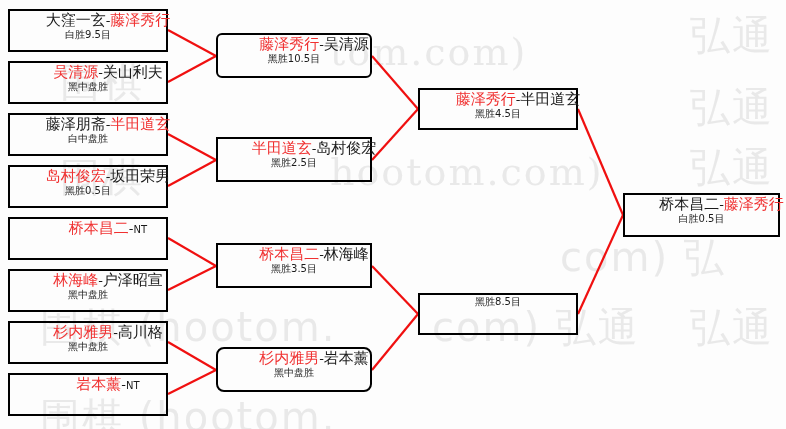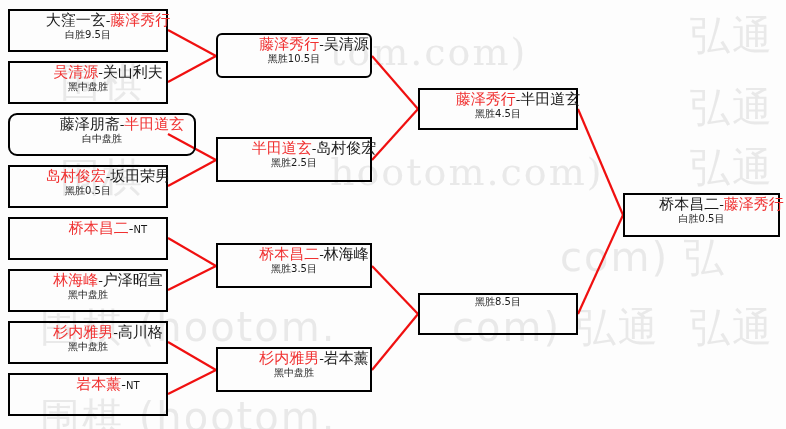--- a/index.html
+++ b/index.html
@@ -96,21 +96,21 @@
 
   <div class="watermark-layer" id="wm-layer">
       <div class="wm-row wm-cjk" style="left: 690px; top: 8px; color: rgb(207, 207, 207);">弘通</div>
       <div class="wm-row" style="left: 330px; top: 30px; color: rgb(207, 207, 207);">tom.com)</div>
       <div class="wm-row wm-cjk" style="left: 690px; top: 80px; color: rgb(207, 207, 207);">弘通</div>
       <div class="wm-row wm-cjk" style="left: 60px; top: 55px; color: rgb(207, 207, 207);">围棋</div>
       <div class="wm-row" style="left: 330px; top: 150px; color: rgb(207, 207, 207);">hootom.com)</div>
       <div class="wm-row wm-cjk" style="left: 690px; top: 140px; color: rgb(207, 207, 207);">弘通</div>
       <div class="wm-row wm-cjk" style="left: 60px; top: 150px; color: rgb(207, 207, 207);">围棋</div>
       <div class="wm-row wm-cjk" style="left: 40px; top: 300px; color: rgb(207, 207, 207);">围棋 (hootom.</div>
-      <div class="wm-row wm-cjk" style="left: 452px; top: 300px; color: rgb(207, 207, 207);">com) 弘通</div>
+      <div class="wm-row wm-cjk" style="left: 432px; top: 300px; color: rgb(207, 207, 207);">com) 弘通</div>
       <div class="wm-row wm-cjk" style="left: 560px; top: 230px; color: rgb(207, 207, 207);">com) 弘</div>
       <div class="wm-row wm-cjk" style="left: 40px; top: 390px; color: rgb(207, 207, 207);">围棋 (hootom.</div>
       <div class="wm-row wm-cjk" style="left: 690px; top: 300px; color: rgb(207, 207, 207);">弘通</div>
     </div>
 
   <svg class="connector-layer" width="786" height="429" viewBox="0 0 786 429" id="conn-svg">
       <line x1="168" y1="30" x2="216" y2="56" stroke="#f01010" stroke-width="2.2"></line>
       <line x1="168" y1="82" x2="216" y2="56" stroke="#f01010" stroke-width="2.2"></line>
       <line x1="168" y1="134" x2="216" y2="160" stroke="#f01010" stroke-width="2.2"></line>
       <line x1="168" y1="186" x2="216" y2="160" stroke="#f01010" stroke-width="2.2"></line>
@@ -128,21 +128,21 @@
 
   <div id="boxes-layer">
       <div class="match-box" style="left: 8px; top: 9px; width: 160px; height: 43px; border-color: rgb(0, 0, 0);">
         <div class="pairing"><span class="p-lose">大窪一玄</span><span class="p-sep">-</span><span class="p-win">藤泽秀行</span></div>
         <div class="result">白胜9.5目</div>
       </div>
       <div class="match-box" style="left: 8px; top: 61px; width: 160px; height: 43px; border-color: rgb(0, 0, 0);">
         <div class="pairing"><span class="p-win">吴清源</span><span class="p-sep">-</span><span class="p-lose">关山利夫</span></div>
         <div class="result">黑中盘胜</div>
       </div>
-      <div class="match-box" style="left: 8px; top: 113px; width: 188px; height: 43px; border-color: rgb(0, 0, 0); border-radius: 9px;">
+      <div class="match-box" style="left: 8px; top: 113px; width: 160px; height: 43px; border-color: rgb(0, 0, 0);">
         <div class="pairing"><span class="p-lose">藤泽朋斋</span><span class="p-sep">-</span><span class="p-win">半田道玄</span></div>
         <div class="result">白中盘胜</div>
       </div>
       <div class="match-box" style="left: 8px; top: 165px; width: 160px; height: 43px; border-color: rgb(0, 0, 0);">
         <div class="pairing"><span class="p-win">岛村俊宏</span><span class="p-sep">-</span><span class="p-lose">坂田荣男</span></div>
         <div class="result">黑胜0.5目</div>
       </div>
       <div class="match-box" style="left: 8px; top: 217px; width: 160px; height: 43px; border-color: rgb(0, 0, 0);">
         <div class="pairing"><span class="p-win">桥本昌二</span><span class="p-sep">-</span><span class="p-nt">NT</span></div>
         <div class="result empty-slot">&nbsp;</div>
@@ -164,21 +164,21 @@
         <div class="result">黑胜10.5目</div>
       </div>
       <div class="match-box" style="left: 216px; top: 137px; width: 156px; height: 45px; border-color: rgb(0, 0, 0);">
         <div class="pairing"><span class="p-win">半田道玄</span><span class="p-sep">-</span><span class="p-lose">岛村俊宏</span></div>
         <div class="result">黑胜2.5目</div>
       </div>
       <div class="match-box" style="left: 216px; top: 243px; width: 156px; height: 45px; border-color: rgb(0, 0, 0);">
         <div class="pairing"><span class="p-win">桥本昌二</span><span class="p-sep">-</span><span class="p-lose">林海峰</span></div>
         <div class="result">黑胜3.5目</div>
       </div>
-      <div class="match-box" style="left: 216px; top: 347px; width: 156px; height: 45px; border-color: rgb(0, 0, 0);">
+      <div class="match-box" style="left: 216px; top: 347px; width: 156px; height: 45px; border-color: rgb(0, 0, 0); border-radius: 8px;">
         <div class="pairing"><span class="p-win">杉内雅男</span><span class="p-sep">-</span><span class="p-lose">岩本薰</span></div>
         <div class="result">黑中盘胜</div>
       </div>
       <div class="match-box" style="left: 418px; top: 88px; width: 160px; height: 42px; border-color: rgb(0, 0, 0);">
         <div class="pairing"><span class="p-win">藤泽秀行</span><span class="p-sep">-</span><span class="p-lose">半田道玄</span></div>
         <div class="result">黑胜4.5目</div>
       </div>
       <div class="match-box" style="left: 418px; top: 293px; width: 160px; height: 42px; border-color: rgb(0, 0, 0);">
         <div class="result">黑胜8.5目</div>
       </div>

